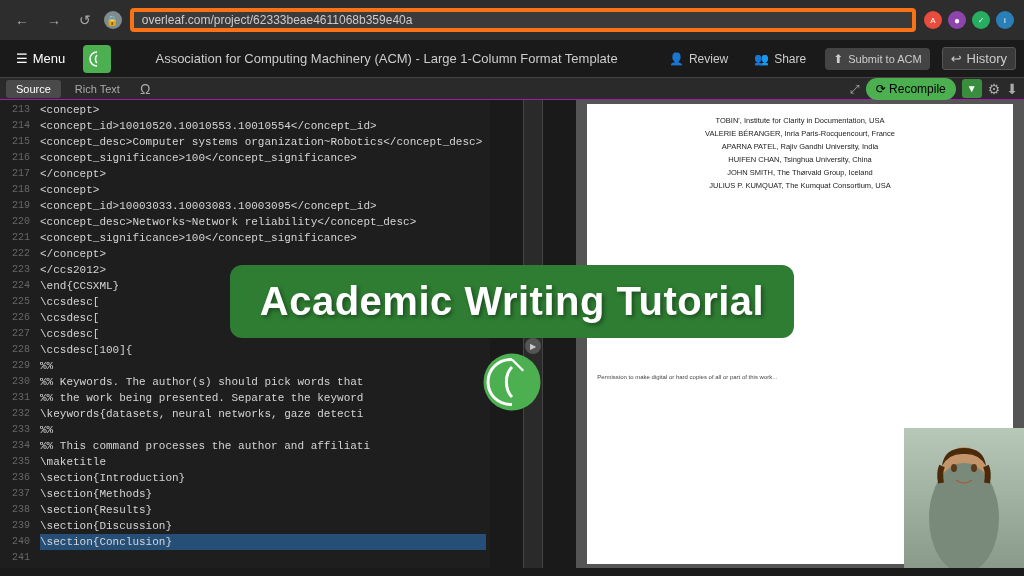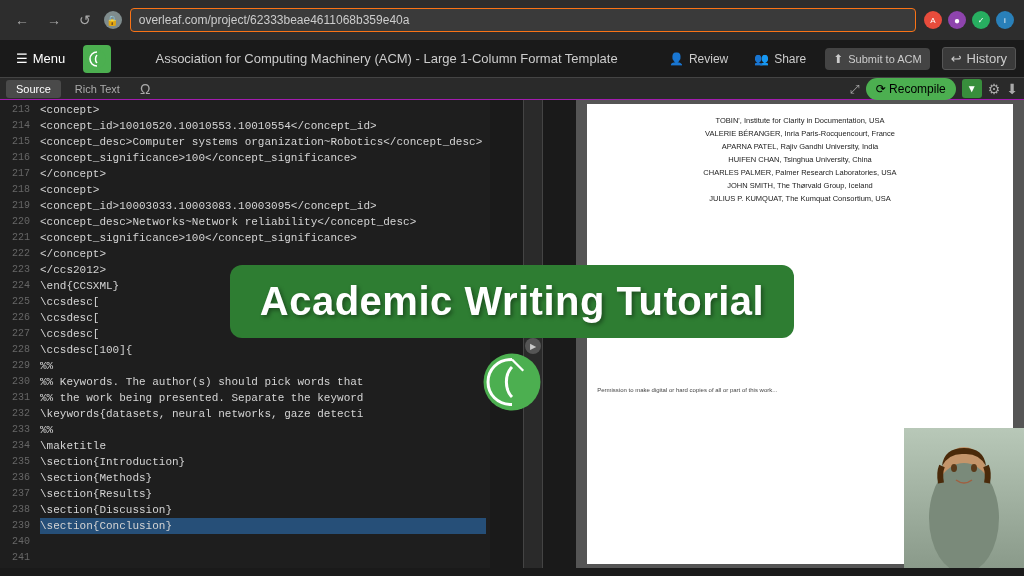--- a/index.html
+++ b/index.html
@@ -24,21 +24,21 @@
       background: none;
       border: none;
       color: #aaa;
       font-size: 14px;
       cursor: pointer;
       padding: 2px 5px;
     }
     .url-bar {
       flex: 1;
       background: #3a3a3a;
-      border: 1px solid #f97316;
+      border: 4px solid #f97316;
       border-radius: 4px;
       color: #ccc;
       font-size: 12px;
       padding: 3px 8px;
       height: 24px;
     }
     .browser-icons {
       display: flex;
       gap: 6px;
       align-items: center;
@@ -489,20 +489,21 @@
           <div class="code-line">\ccsdesc[</div>
           <div class="code-line">\ccsdesc[100]{</div>
           <div class="code-line"></div>
           <div class="code-line">%%</div>
           <div class="code-line">%% Keywords. The author(s) should pick words that</div>
           <div class="code-line">%% the work being presented. Separate the keyword</div>
           <div class="code-line">\keywords{datasets, neural networks, gaze detecti</div>
           <div class="code-line"></div>
           <div class="code-line"></div>
           <div class="code-line">%%</div>
+          <div class="code-line">%% This command processes the author and affiliati</div>
           <div class="code-line">\maketitle</div>
           <div class="code-line"></div>
           <div class="code-line">\section{Introduction}</div>
           <div class="code-line">\section{Methods}</div>
           <div class="code-line">\section{Results}</div>
           <div class="code-line">\section{Discussion}</div>
           <div class="code-line highlighted">\section{Conclusion}</div>
           <div class="code-line"></div>
         </div>
     </div>
@@ -513,21 +514,20 @@
     <div class="divider-arrow">▶</div>
   </div>
 
   <div class="pdf-preview">
     <div class="pdf-page">
       <div class="pdf-authors" id="pdf-authors-content">
           <span class="pdf-author-line">TOBIN', Institute for Clarity in Documentation, USA</span>
           <span class="pdf-author-line">VALERIE BÉRANGER, Inria Paris-Rocquencourt, France</span>
           <span class="pdf-author-line">APARNA PATEL, Rajiv Gandhi University, India</span>
           <span class="pdf-author-line">HUIFEN CHAN, Tsinghua University, China</span>
-          <span class="pdf-author-line">CHARLES PALMER, Palmer Research Laboratories, USA</span>
           <span class="pdf-author-line">JOHN SMITH, The Thørvald Group, Iceland</span>
           <span class="pdf-author-line">JULIUS P. KUMQUAT, The Kumquat Consortium, USA</span>
         </div>
       <div style="margin-top: 180px; font-size: 6px; color: #444; line-height: 10px;">
         <span>Permission to make digital or hard copies of all or part of this work...</span>
       </div>
     </div>
 
     <div class="recompile-tooltip">Recompile the PDF (Cmd + Enter)</div>
   </div>

